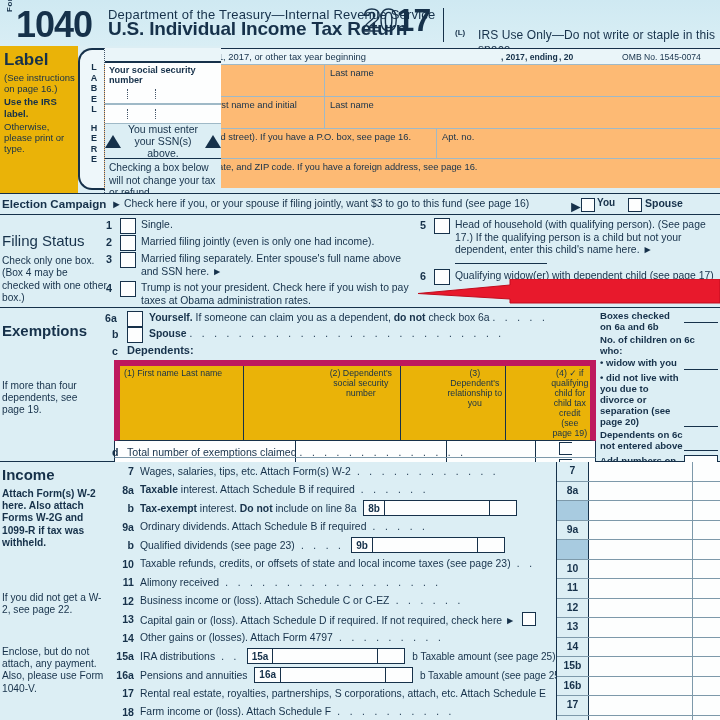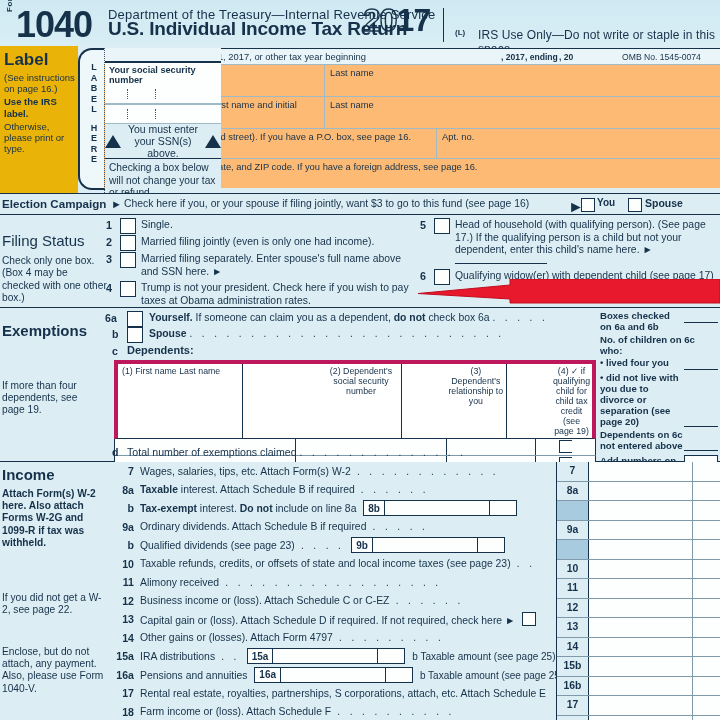--- a/index.html
+++ b/index.html
@@ -110,21 +110,21 @@
   .fsnum{position:absolute;font-size:10.8px;font-weight:bold;}
   .fsbox{position:absolute;width:14px;height:14px;border:1px solid #16314a;background:#fdfefe;}
   .uline{display:inline-block;border-bottom:1px solid #16314a;width:92px;vertical-align:2px;}
 
   
   .exempt{position:relative;height:153px;border-bottom:1.6px solid #16314a;background:#dceef4;}
   .exempt .hd{position:absolute;left:2px;top:14px;font-size:15px;font-weight:bold;}
   .exempt .note{position:absolute;left:2px;top:72px;font-size:10.2px;line-height:12.2px;width:100px;}
   .dots{letter-spacing:3.4px;font-size:10px;}
   .deptable{position:absolute;left:114px;top:40px;width:482px;}
-  .dth{display:flex;border:4px solid #be185d;border-bottom:1px solid #16314a;background:#ffffff;gap:44px;}
+  .dth{display:flex;border:6px solid #be185d;border-bottom:1px solid #16314a;background:#eab308;gap:44px;}
   .dth div{font-size:8.8px;line-height:10px;text-align:center;padding:2px 1px;box-sizing:border-box;border-right:1px solid #16314a;}
   .dth div:last-child{border-right:none;}
   .dtr{display:flex;border-left:1px solid #16314a;border-right:1px solid #16314a;border-bottom:1px solid #7d99aa;background:#fdfefe;height:16px;}
   .dtr div{box-sizing:border-box;border-right:1px solid #16314a;}
   .dtr div:last-child{border-right:none;}
   .c1{width:196px;}.c2{width:126px;margin-left:34px;}.c3{width:96px;}.c4{width:64px;}
   .dcb{width:13px;height:13px;border:1px solid #16314a;margin:1px auto;background:#fdfefe;}
   .sidebox{position:absolute;left:600px;top:2px;width:118px;font-size:9.6px;line-height:11px;}
   .sidebox .r{display:flex;align-items:flex-start;}
   .sidebox .tx{flex:1;}
@@ -358,21 +358,21 @@
       <span class="dots"> . . . . . . . . . . . . . .</span>
     </div>
 
     <div class="sidebox">
       <div class="r">
         <div class="tx b">Boxes checked on 6a and 6b</div>
         <div class="bx"></div>
       </div>
       <div class="b" style="margin-top:2px">No. of children on 6c who:</div>
       <div class="r" style="margin-top:1px">
-        <div class="tx b">• lived four you</div>
+        <div class="tx b">• widow with you</div>
         <div class="bx"></div>
       </div>
       <div class="r" style="margin-top:2px">
         <div class="tx b">• did not live with you due to divorce or separation (see page 20)</div>
         <div class="bx" style="align-self:flex-end"></div>
       </div>
       <div class="r" style="margin-top:2px">
         <div class="tx b">Dependents on 6c not entered above</div>
         <div class="bx" style="align-self:flex-end"></div>
       </div>

